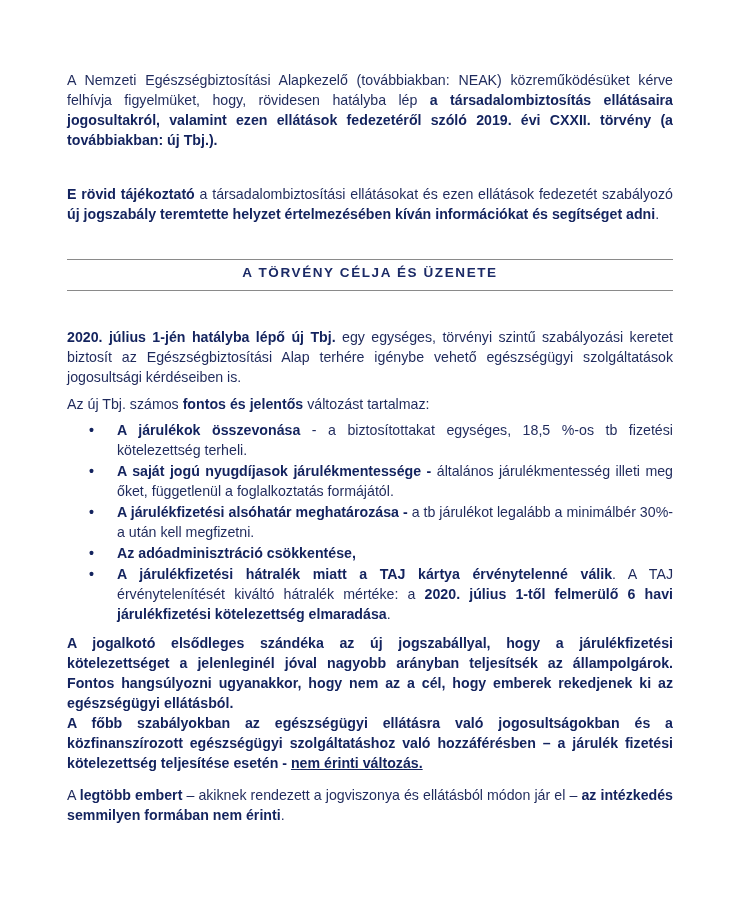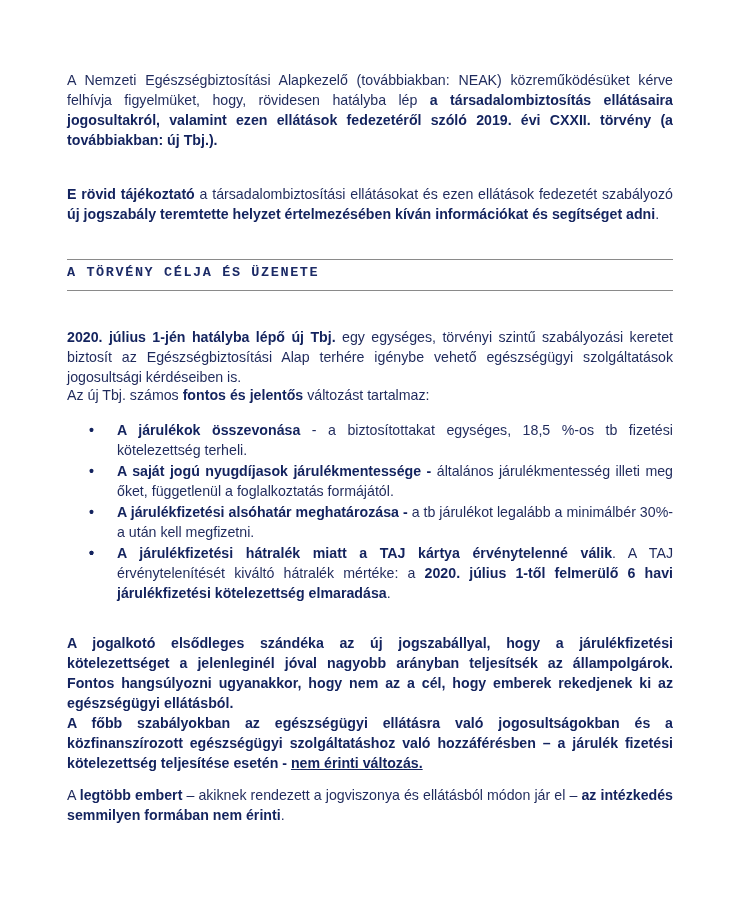--- a/index.html
+++ b/index.html
@@ -6,25 +6,25 @@
   body { width: 741px; height: 905px; position: relative; overflow: hidden;
          font-family: "Liberation Sans", sans-serif; color: #1f2a5c; font-size: 14.2px; }
   .page { position: absolute; left: 67px; top: 70px; width: 606px; }
   p { margin: 0; text-align: justify; line-height: 20px; }
   b { color: #13235e; font-weight: bold; }
   .p1 { position: absolute; top: 0; }
   .p2 { position: absolute; top: 114px; }
   .rule { position: absolute; left: 0; width: 606px; height: 0; border-top: 1.3px solid #8a8a8a; }
   .r1 { top: 189px; }
   .r2 { top: 220px; }
-  .heading { position: absolute; top: 195px; width: 606px; text-align: left;
-             font-family: Liberation Mono, monospace; font-weight: bold; letter-spacing: 1.6px;
+  .heading { position: absolute; top: 195px; width: 606px; text-align: center;
+             font-family: Liberation Sans, sans-serif; font-weight: bold; letter-spacing: 1.6px;
              font-size: 13.5px; color: #1b2a66; }
   .p3 { position: absolute; top: 257px; }
-  .p4 { position: absolute; top: 315px; }
+  .p4 { position: absolute; top: 324px; }
   ul { position: absolute; top: 350px; left: 0; width: 606px; margin: 0; padding: 0; list-style: none; }
   li { position: relative; padding-left: 50px; text-align: justify; line-height: 20px; margin-bottom: 1px; }
   li .bullet { position: absolute; left: 22px; top: 0; font-weight: bold; color: #13235e; }
   .p5 { position: absolute; top: 563px; }
   .p6 { position: absolute; top: 643px; }
   .p7 { position: absolute; top: 715px; }
   u { text-decoration: underline; }
 </style>
 </head>
 <body>
@@ -40,21 +40,21 @@
   <div class="rule r2"></div>
 
   <p class="p3"><b>2020. július 1-jén hatályba lépő új Tbj.</b><span> egy egységes, törvényi szintű szabályozási keretet biztosít az Egészségbiztosítási Alap terhére igénybe vehető egészségügyi szolgáltatások jogosultsági kérdéseiben is.</span></p>
 
   <p class="p4"><span>Az új Tbj. számos </span><b>fontos és jelentős</b><span> változást tartalmaz:</span></p>
 
   <ul>
     <li><span class="bullet">•</span><b>A járulékok összevonása</b><span> - a biztosítottakat egységes, 18,5 %-os tb fizetési kötelezettség terheli.</span></li>
     <li><span class="bullet">•</span><b>A saját jogú nyugdíjasok járulékmentessége -</b><span> általános járulékmentesség illeti meg őket, függetlenül a foglalkoztatás formájától.</span></li>
     <li><span class="bullet">•</span><b>A járulékfizetési alsóhatár meghatározása -</b><span> a tb járulékot legalább a minimálbér 30%-a után kell megfizetni.</span></li>
-    <li><span class="bullet">•</span></li>
+    <li><span class="bullet">•</span><b>Az adóadminisztráció csökkentése,</b></li>
     <li><span class="bullet">•</span><b>A járulékfizetési hátralék miatt a TAJ kártya érvénytelenné válik</b><span>. A TAJ érvénytelenítését kiváltó hátralék mértéke: a </span><b>2020. július 1-től felmerülő 6 havi járulékfizetési kötelezettség elmaradása</b><span>.</span></li>
   </ul>
 
   <p class="p5"><b>A jogalkotó elsődleges szándéka az új jogszabállyal, hogy a járulékfizetési kötelezettséget a jelenleginél jóval nagyobb arányban teljesítsék az állampolgárok. Fontos hangsúlyozni ugyanakkor, hogy nem az a cél, hogy emberek rekedjenek ki az egészségügyi ellátásból.</b></p>
 
   <p class="p6"><b>A főbb szabályokban az egészségügyi ellátásra való jogosultságokban és a közfinanszírozott egészségügyi szolgáltatáshoz való hozzáférésben – a járulék fizetési kötelezettség teljesítése esetén - </b><b><u>nem érinti változás.</u></b></p>
 
   <p class="p7"><span>A </span><b>legtöbb embert</b><span> – akiknek rendezett a jogviszonya és ellátásból módon jár el – </span><b>az intézkedés semmilyen formában nem érinti</b><span>.</span></p>
 
 </div>

